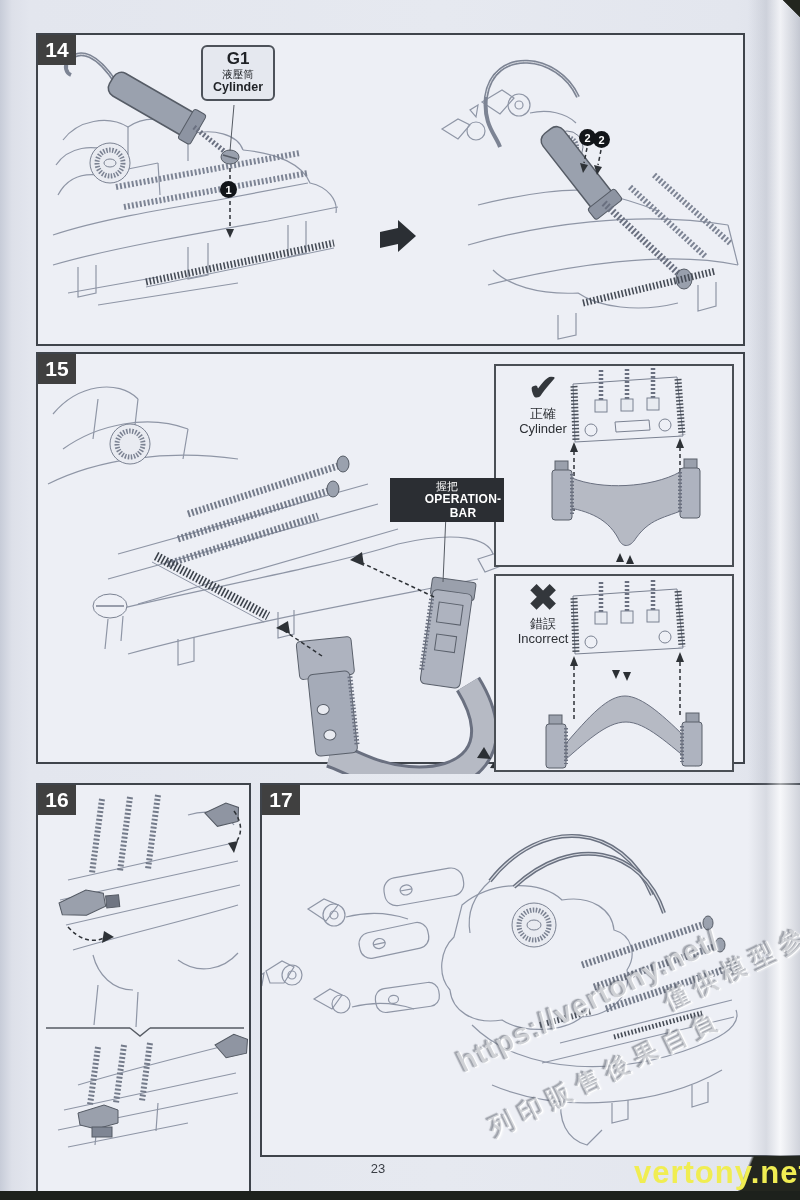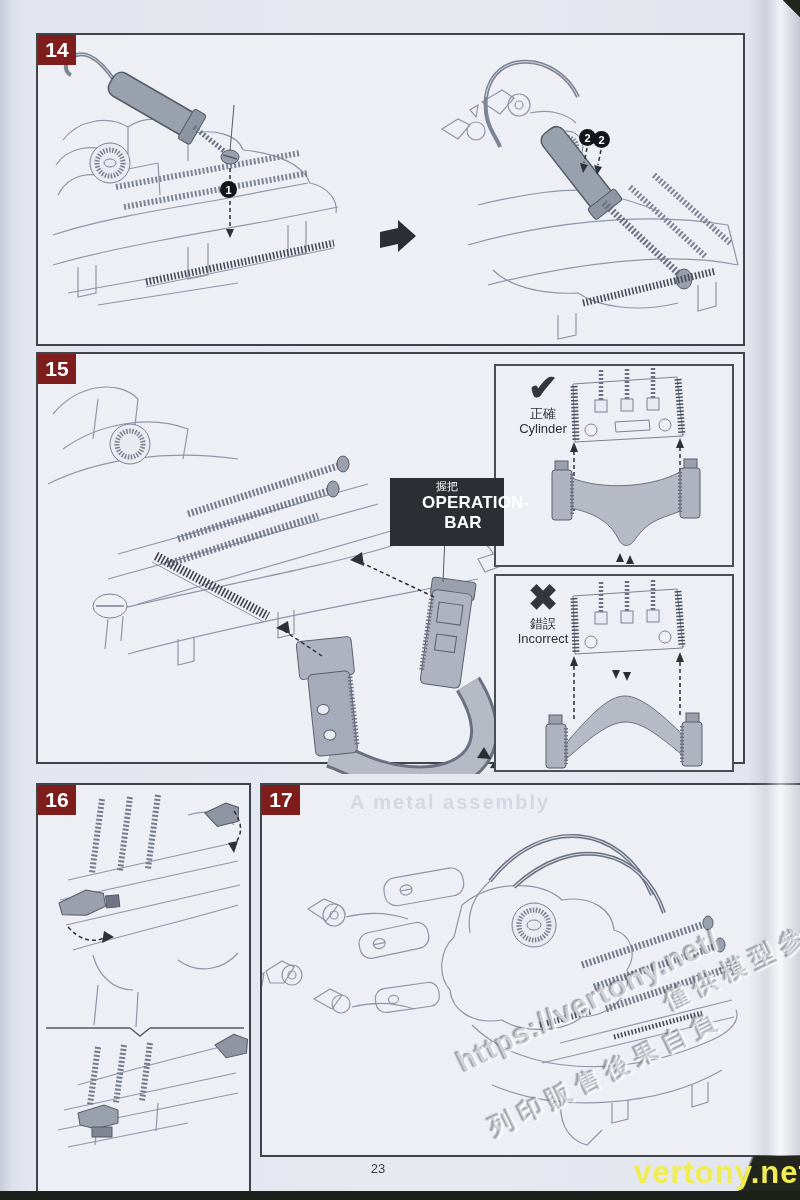--- a/index.html
+++ b/index.html
@@ -12,33 +12,33 @@
     background:linear-gradient(225deg,#23261f 0%,#23261f 28%,transparent 30%);}
   .scan-bottom{position:absolute;left:0;bottom:0;width:800px;height:9px;background:#1d211c;}
   .scan-corner-br{position:absolute;right:0;bottom:0;width:140px;height:44px;
     background:linear-gradient(112deg,transparent 58%,#23261f 60%);}
   .panel{position:absolute;background:#edeff5;border:2px solid #3f444b;box-sizing:border-box;}
   .p14{left:36px;top:33px;width:709px;height:313px;}
   .p15{left:36px;top:352px;width:709px;height:412px;}
   .p16{left:36px;top:783px;width:215px;height:452px;}
   .p17{left:260px;top:783px;width:544px;height:374px;}
   .panel svg{position:absolute;left:0;top:0;}
-  .step-badge{position:absolute;left:0;top:0;width:38px;height:30px;background:#7f1d1d;color:#fff;
+  .step-badge{position:absolute;left:0;top:0;width:38px;height:30px;background:#404040;color:#fff;
     font-size:21px;font-weight:bold;display:flex;align-items:center;justify-content:center;z-index:5;}
   .marker{position:absolute;width:17px;height:17px;border-radius:50%;background:#121519;color:#fff;
     font-size:11px;font-weight:bold;display:flex;align-items:center;justify-content:center;z-index:6;}
   .callout-g1{position:absolute;left:163px;top:10px;width:66px;background:#e5e8ef;border:2px solid #4d525a;
     border-radius:6px;text-align:center;padding:3px 2px 4px;z-index:6;color:#1f2226;}
   .g1-code{font-size:17px;font-weight:bold;line-height:1.05;}
   .g1-zh{font-size:10.5px;line-height:1.25;}
   .g1-en{font-size:12.5px;font-weight:bold;line-height:1.1;}
   .op-label{position:absolute;left:352px;top:124px;width:114px;background:#2b2e33;color:#fff;
-    text-align:center;padding:2px 0 14px;z-index:6;}
+    text-align:center;padding:2px 0 1px;z-index:6;}
   .op-zh{font-size:11px;line-height:1.2;}
-  .op-en{font-size:17px;font-weight:bold;letter-spacing:.2px;line-height:1.15;margin-left:32px;}
+  .op-en{font-size:12px;font-weight:bold;letter-spacing:.2px;line-height:1.15;margin-left:32px;}
   .result-box{position:absolute;border:2px solid #4a4f55;background:#edeff5;box-sizing:border-box;}
   .box-correct{left:456px;top:10px;width:240px;height:203px;}
   .box-incorrect{left:456px;top:220px;width:240px;height:198px;}
   .result-head{position:absolute;left:8px;top:4px;width:78px;text-align:center;color:#2c2f34;z-index:4;}
   .result-mark{font-size:36px;font-weight:bold;line-height:1;color:#33373c;}
   .result-zh{font-size:13px;line-height:1.2;}
   .result-en{font-size:13px;line-height:1.15;}
   .ghost{position:absolute;left:88px;top:6px;font-size:20px;font-weight:bold;letter-spacing:2px;
     color:rgba(150,156,172,.28);z-index:1;}
   .page-num{position:absolute;left:348px;top:1161px;width:60px;text-align:center;font-size:13px;color:#3a3e45;}
@@ -125,20 +125,25 @@
       <line x1="616" y1="140" x2="692" y2="208" stroke="#7d8494" stroke-width="6" stroke-dasharray="2,2"></line>
       <ellipse cx="646" cy="244" rx="8" ry="10" fill="#99a0ad" stroke="#565c66"></ellipse>
       <line x1="545" y1="268" x2="678" y2="236" stroke="#454b55" stroke-width="7" stroke-dasharray="1.6,2"></line>
       <g stroke="#2e3237" stroke-width="1.5" stroke-dasharray="4,3">
         <line x1="549" y1="113" x2="546" y2="128"></line>
         <line x1="563" y1="115" x2="560" y2="130"></line>
       </g>
       <polygon points="542,128 550,130 545,138" fill="#2e3237"></polygon>
       <polygon points="556,130 564,132 559,140" fill="#2e3237"></polygon>
     </svg>
+    <div class="callout-g1">
+      <div class="g1-code">G1</div>
+      <div class="g1-zh">液壓筒</div>
+      <div class="g1-en">Cylinder</div>
+    </div>
   </section>
   <div class="marker" style="left:220px;top:181px;">1</div>
   <div class="marker" style="left:579px;top:129px;">2</div>
   <div class="marker" style="left:593px;top:131px;">2</div>
 
   <section class="panel p15">
     <div class="step-badge">15</div>
     <svg width="705" height="420" viewBox="0 0 705 420">
       <g stroke="#8f96a6" fill="none" stroke-width="1.2">
         <path d="M15,60 C40,30 80,25 100,45 M25,95 C60,70 110,60 150,75 M10,130 C60,105 130,95 200,105"></path>
@@ -330,21 +335,20 @@
       </g>
       <g transform="translate(40,316)">
         <path d="M0,12 L26,4 L40,9 L40,22 L18,28 L2,24 Z" fill="#9aa0ac" stroke="#545a64"></path>
         <rect x="14" y="26" width="20" height="10" fill="#7f8694" stroke="#545a64"></rect>
       </g>
     </svg>
   </section>
 
   <section class="panel p17">
     <div class="step-badge">17</div>
-    <div class="ghost">A metal assembly</div>
     <svg width="482" height="370" viewBox="0 0 482 370">
       <g stroke="#8f96a6" fill="none" stroke-width="1.2">
 
         <circle cx="30" cy="190" r="10"></circle>
           <circle cx="30" cy="190" r="4"></circle>
         <path d="M4,186 L20,176 L32,182 L22,198 L8,198 Z M2,188 l-8,5 l6,7 Z"></path>
         <circle cx="72" cy="130" r="11"></circle>
           <circle cx="72" cy="130" r="4"></circle>
         <path d="M46,124 L62,114 L76,120 L64,136 Z"></path>
         <path d="M84,132 C108,126 128,128 146,134"></path>

